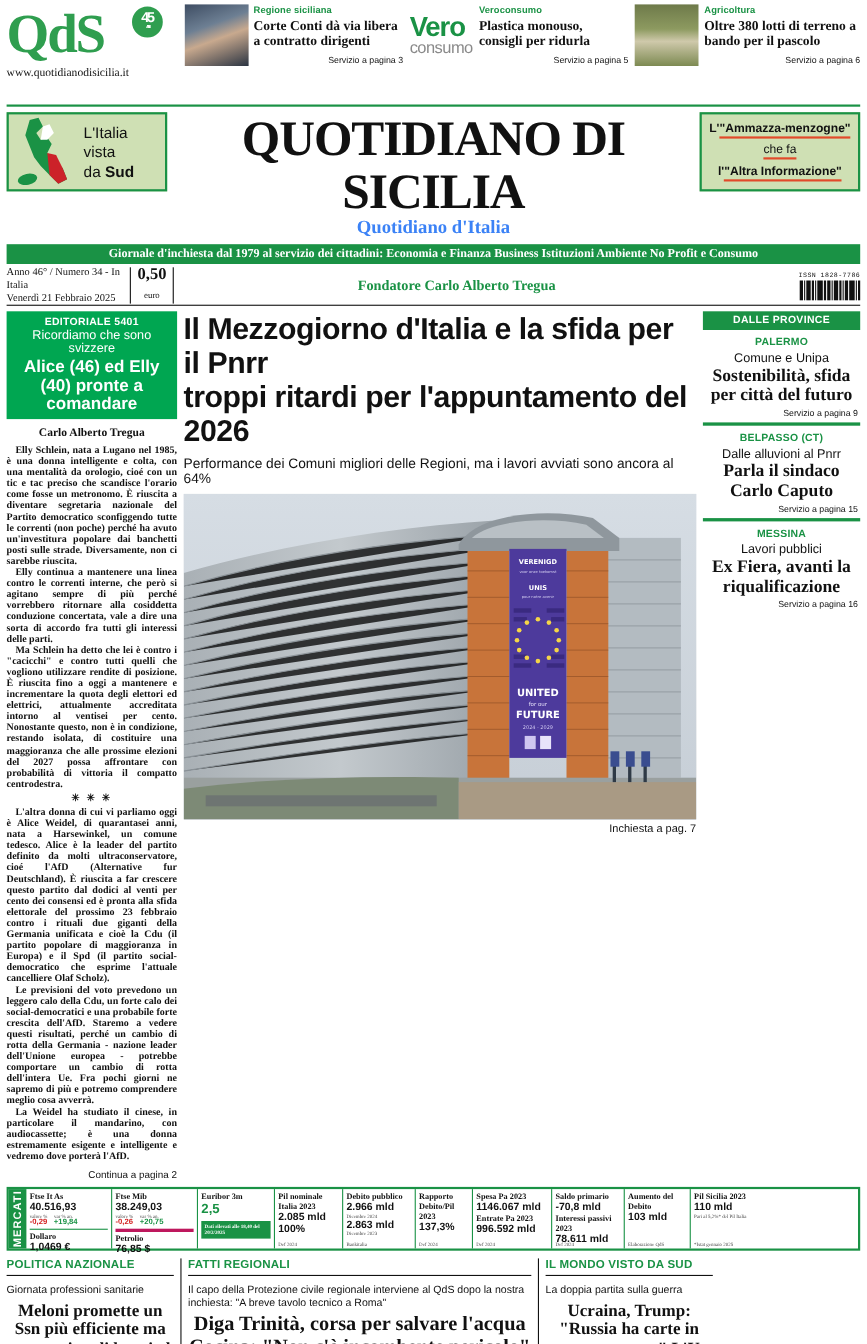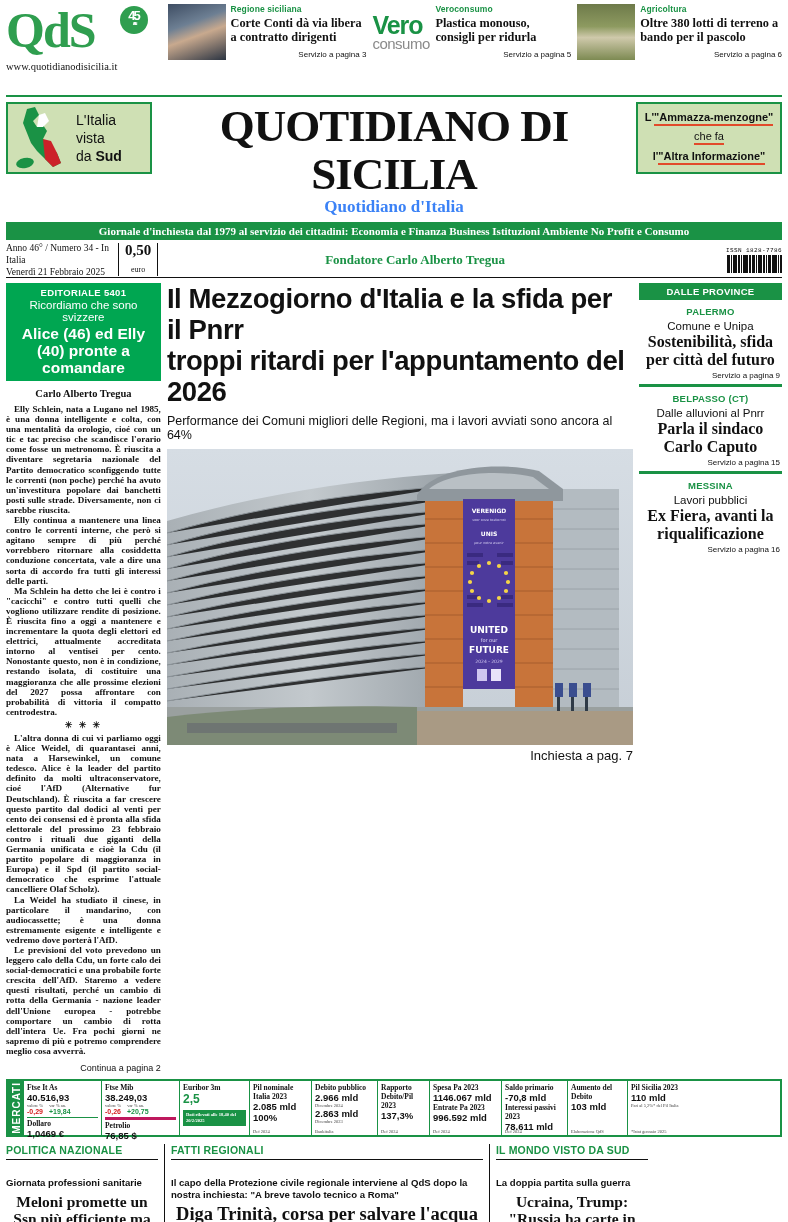--- a/index.html
+++ b/index.html
@@ -101,21 +101,21 @@
   .stars { text-align:center; letter-spacing:2px; margin:3px 0; }
   .continua { text-align:right; font-family:"Liberation Sans",sans-serif; font-size:9px;
               margin-top:7px; }
 
   
   .mh1 { font-family:Liberation Sans, sans-serif; font-weight:bold; font-size:27.5px;
          line-height:31px; letter-spacing:-0.4px; }
   .mh-sub { font-size:12.5px; margin-top:7px; color:#111; }
   .main-photo { margin-top:7px; width:100%; height:296px; position:relative; overflow:hidden;
                 background:linear-gradient(180deg,#ccd4dc 0%,#d7dde3 30%,#b9bfc4 100%); }
-  .inchiesta { text-align:right; font-size:13px; margin-top:3px; }
+  .inchiesta { text-align:right; font-size:10px; margin-top:3px; }
 
   
   .prov-head { background:#1a9245; color:#fff; text-align:center; font-weight:bold;
                font-size:9.5px; padding:3px 0; letter-spacing:0.3px;}
   .prov-item { text-align:center; padding:6px 2px 4px; }
   .prov-item + .prov-item { border-top:3px solid #1a9245; }
   .prov-city { color:#1a9245; font-weight:bold; font-size:9.5px; letter-spacing:0.2px;}
   .prov-occhi { font-size:11.5px; margin:3px 0 1px; }
   .prov-title { font-family:"Liberation Serif",serif; font-weight:bold; font-size:16px; line-height:17.5px;}
   .prov-serv { text-align:right; font-size:8px; margin-top:3px; }
@@ -136,21 +136,21 @@
   .mc-grn { color:#1a9245; font-family:"Liberation Sans",sans-serif; font-size:7px; font-weight:bold;}
   .mc-note { position:absolute; bottom:1px; left:3px; font-size:4.5px; color:#444; }
   .mc-sub { display:flex; gap:6px; }
   .euribor-box { background:#1a9245; color:#fff; font-size:4.6px; padding:2px 3px;
                  font-weight:bold; line-height:6px; margin-top:4px; }
 
   
   .news3 { display:flex; gap:6px; margin-top:7px; }
   .n-head { color:#1a9245; font-weight:bold; font-size:10.5px; letter-spacing:0.2px;
             border-bottom:1px solid #111; padding-bottom:3px; }
-  .n-occhi { font-weight:bold; font-size:9.6px; margin-top:17px; line-height:11.5px;}
+  .n-occhi { font-weight:normal; font-size:9.6px; margin-top:7px; line-height:11.5px;}
   .n-title { font-family:"Liberation Serif",serif; font-weight:bold; font-size:15.5px;
              line-height:17.5px; margin-top:4px; text-align:center;}
   .n-title.big { font-size:18.5px; line-height:21px; }
 
   .sep-v { width:1px; background:#111; }
 </style>
 </head>
 <body>
 
 <div class="page">
@@ -274,22 +274,22 @@
         <div class="e2">Ricordiamo che sono svizzere</div>
         <div class="e3">Alice (46) ed Elly (40) pronte a comandare</div>
       </div>
       <div class="edit-author">Carlo Alberto Tregua</div>
       <div class="edit-body">
         <p>Elly Schlein, nata a Lugano nel 1985, è una donna intelligente e colta, con una mentalità da orologio, cioé con un tic e tac preciso che scandisce l'orario come fosse un metronomo. È riuscita a diventare segretaria nazionale del Partito democratico sconfiggendo tutte le correnti (non poche) perché ha avuto un'investitura popolare dai banchetti posti sulle strade. Diversamente, non ci sarebbe riuscita.</p>
         <p>Elly continua a mantenere una linea contro le correnti interne, che però si agitano sempre di più perché vorrebbero ritornare alla cosiddetta conduzione concertata, vale a dire una sorta di accordo fra tutti gli interessi delle parti.</p>
         <p>Ma Schlein ha detto che lei è contro i "cacicchi" e contro tutti quelli che vogliono utilizzare rendite di posizione. È riuscita fino a oggi a mantenere e incrementare la quota degli elettori ed elettrici, attualmente accreditata intorno al ventisei per cento. Nonostante questo, non è in condizione, restando isolata, di costituire una maggioranza che alle prossime elezioni del 2027 possa affrontare con probabilità di vittoria il compatto centrodestra.</p>
         <div class="stars">✳ ✳ ✳</div>
         <p>L'altra donna di cui vi parliamo oggi è Alice Weidel, di quarantasei anni, nata a Harsewinkel, un comune tedesco. Alice è la leader del partito definito da molti ultraconservatore, cioé l'AfD (Alternative fur Deutschland). È riuscita a far crescere questo partito dal dodici al venti per cento dei consensi ed è pronta alla sfida elettorale del prossimo 23 febbraio contro i rituali due giganti della Germania unificata e cioè la Cdu (il partito popolare di maggioranza in Europa) e il Spd (il partito social-democratico che esprime l'attuale cancelliere Olaf Scholz).</p>
+        <p>Le previsioni del voto prevedono un leggero calo della Cdu, un forte calo dei social-democratici e una probabile forte crescita dell'AfD. Staremo a vedere questi risultati, perché un cambio di rotta della Germania - nazione leader dell'Unione europea - potrebbe comportare un cambio di rotta dell'intera Ue. Fra pochi giorni ne sapremo di più e potremo comprendere meglio cosa avverrà.</p>
         <p>La Weidel ha studiato il cinese, in particolare il mandarino, con audiocassette; è una donna estremamente esigente e intelligente e vedremo dove porterà l'AfD.</p>
-        <p>Le previsioni del voto prevedono un leggero calo della Cdu, un forte calo dei social-democratici e una probabile forte crescita dell'AfD. Staremo a vedere questi risultati, perché un cambio di rotta della Germania - nazione leader dell'Unione europea - potrebbe comportare un cambio di rotta dell'intera Ue. Fra pochi giorni ne sapremo di più e potremo comprendere meglio cosa avverrà.</p>
       </div>
       <div class="continua">Continua a pagina 2</div>
     </div>
 
     <div class="col-mid">
       <div class="mh1">Il Mezzogiorno d'Italia e la sfida per il Pnrr</div>
       <div class="mh1">troppi ritardi per l'appuntamento del 2026</div>
       <div class="mh-sub">Performance dei Comuni migliori delle Regioni, ma i lavori avviati sono ancora al 64%</div>
 
       <div class="main-photo">

